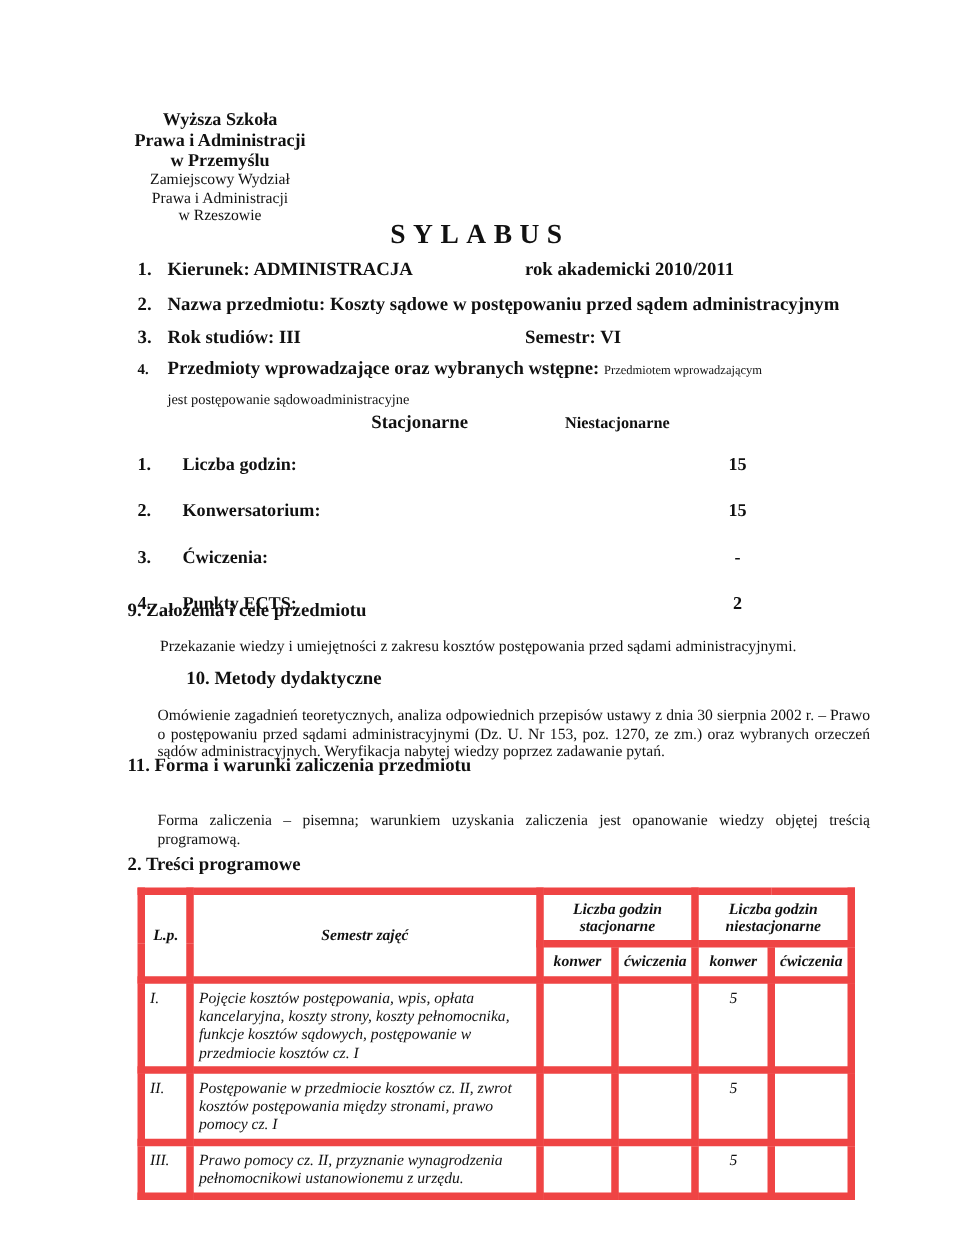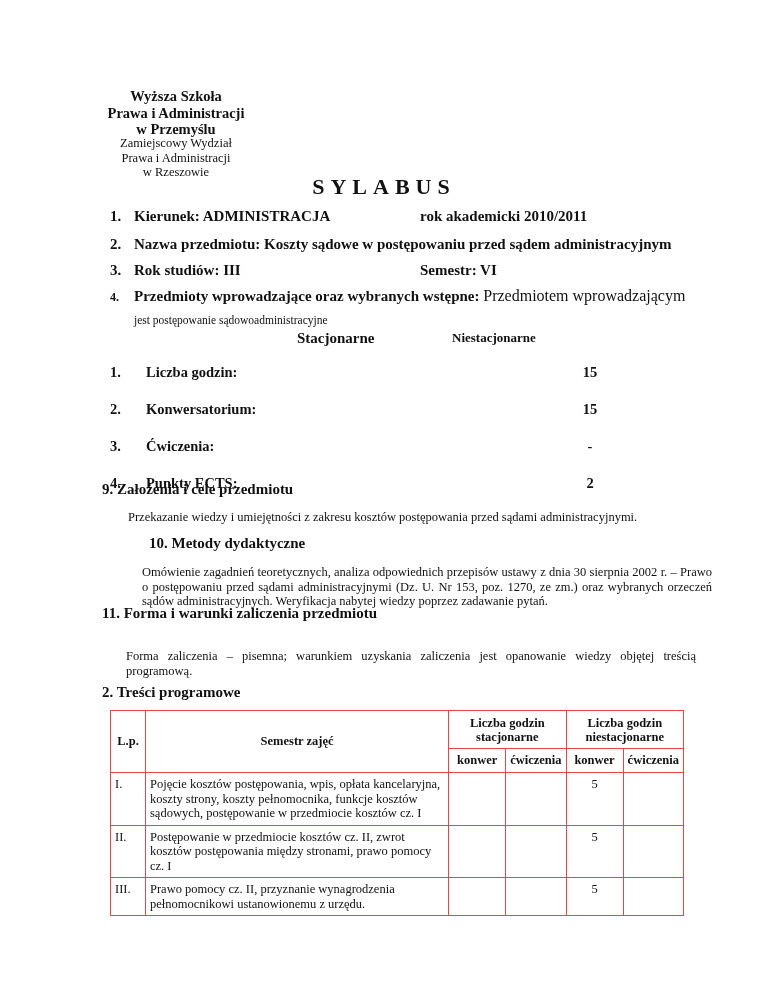--- a/index.html
+++ b/index.html
@@ -8,34 +8,34 @@
   .abs { position: absolute; }
   .b { font-weight: bold; }
 
   
   .uni { left: 92px; top: 88px; width: 168px; text-align: center; font-weight: bold; font-size: 14.5px; line-height: 16.5px; }
   .dept { left: 92px; top: 136px; width: 168px; text-align: center; font-size: 12.5px; line-height: 14.5px; }
   .title { left: 0; width: 768px; top: 174px; text-align: center; font-size: 22px; font-weight: bold; letter-spacing: 6px; }
 
   .item { font-size: 15px; font-weight: bold; }
   .num { display: inline-block; width: 24px; }
-  .small { font-size: 16px; font-weight: normal; }
+  .small { font-size: 10px; font-weight: normal; }
 
   
   .hours-row { left: 110px; width: 560px; height: 20px; font-size: 14.5px; font-weight: bold; }
   .hours-row .n { position: absolute; left: 0; }
   .hours-row .l { position: absolute; left: 36px; }
   .hours-row .v { position: absolute; left: 450px; width: 60px; text-align: center; }
 
   .sec-h { font-size: 15px; font-weight: bold; }
   .para { font-size: 12.5px; line-height: 14.5px; text-align: justify; }
 
   
   table.prog { position: absolute; left: 110px; top: 710px; width: 574px; border-collapse: collapse; font-size: 12.5px; }
-  table.prog td, table.prog th { border: 1px solid #ef4444; padding: 4px 4px; vertical-align: top; }
+  table.prog td, table.prog th { border: 6px solid #ef4444; padding: 4px 4px; vertical-align: top; font-style: italic; }
   table.prog th { font-weight: bold; text-align: center; vertical-align: middle; font-size: 12.5px; }
   .c-lp { width: 26px; }
   .c-topic { width: 294px; line-height: 14.5px; }
   .c-h { width: 48px; text-align: center; }
 </style>
 </head>
 <body>
 
 <div class="abs uni">
   <div>Wyższa Szkoła</div>
@@ -90,21 +90,21 @@
 <div class="abs hours-row" style="top:475px;">
   <span class="n">4.</span>
   <span class="l">Punkty ECTS:</span>
   <span class="v">2</span>
 </div>
 
 <div class="abs sec-h" style="left:102px; top:481px;">9.  Założenia i cele przedmiotu</div>
 <div class="abs para" style="left:128px; top:510px; width:580px;">Przekazanie wiedzy i umiejętności z zakresu kosztów postępowania przed sądami administracyjnymi.</div>
 
 <div class="abs sec-h" style="left:102px; top:535px;margin-left:47px;">10.  Metody dydaktyczne</div>
-<div class="abs para" style="left:126px; top:565px; width:570px;margin-left:16px;">Omówienie zagadnień teoretycznych, analiza odpowiednich przepisów ustawy z dnia 30 sierpnia 2002 r. – Prawo o postępowaniu przed sądami administracyjnymi (Dz. U. Nr 153, poz. 1270, ze zm.) oraz wybranych orzeczeń sądów administracyjnych. Weryfikacja nabytej wiedzy poprzez zadawanie pytań.</div>
+<div class="abs para" style="left:126px; top:565px; width:570px;">Omówienie zagadnień teoretycznych, analiza odpowiednich przepisów ustawy z dnia 30 sierpnia 2002 r. – Prawo o postępowaniu przed sądami administracyjnymi (Dz. U. Nr 153, poz. 1270, ze zm.) oraz wybranych orzeczeń sądów administracyjnych. Weryfikacja nabytej wiedzy poprzez zadawanie pytań.</div>
 
 <div class="abs sec-h" style="left:102px; top:605px;">11. Forma i warunki zaliczenia przedmiotu</div>
 <div class="abs para" style="left:126px; top:649px; width:570px;">Forma zaliczenia – pisemna; warunkiem uzyskania zaliczenia jest opanowanie wiedzy objętej treścią programową.</div>
 
 <div class="abs sec-h" style="left:102px; top:684px;">2.  Treści programowe</div>
 
 <table class="prog">
   <tbody>
       <tr style="height:38px;">
     <th class="c-lp" rowspan="2">L.p.</th>

